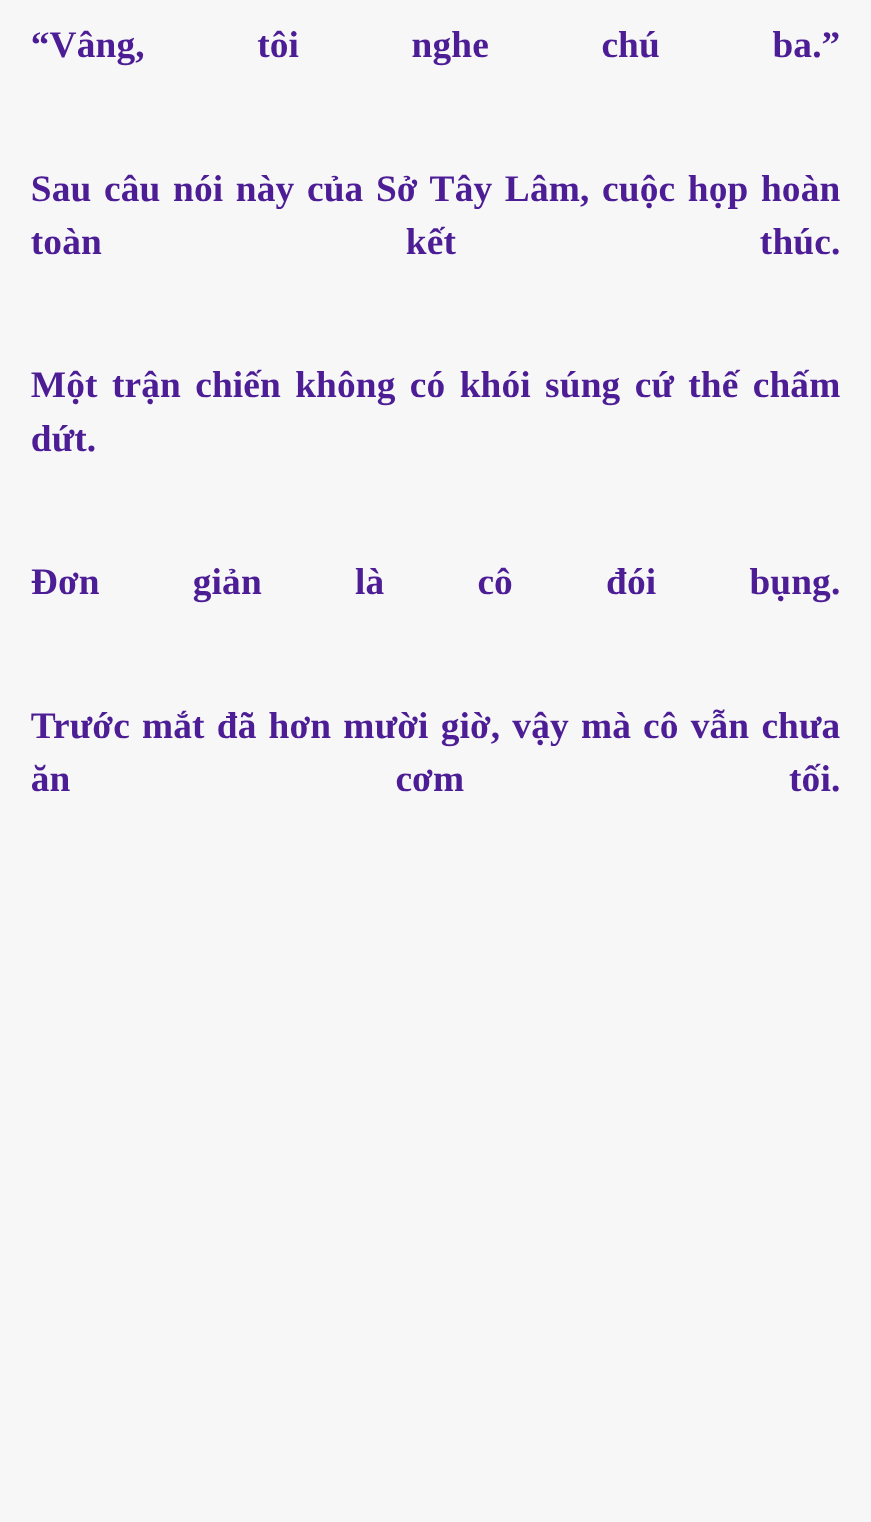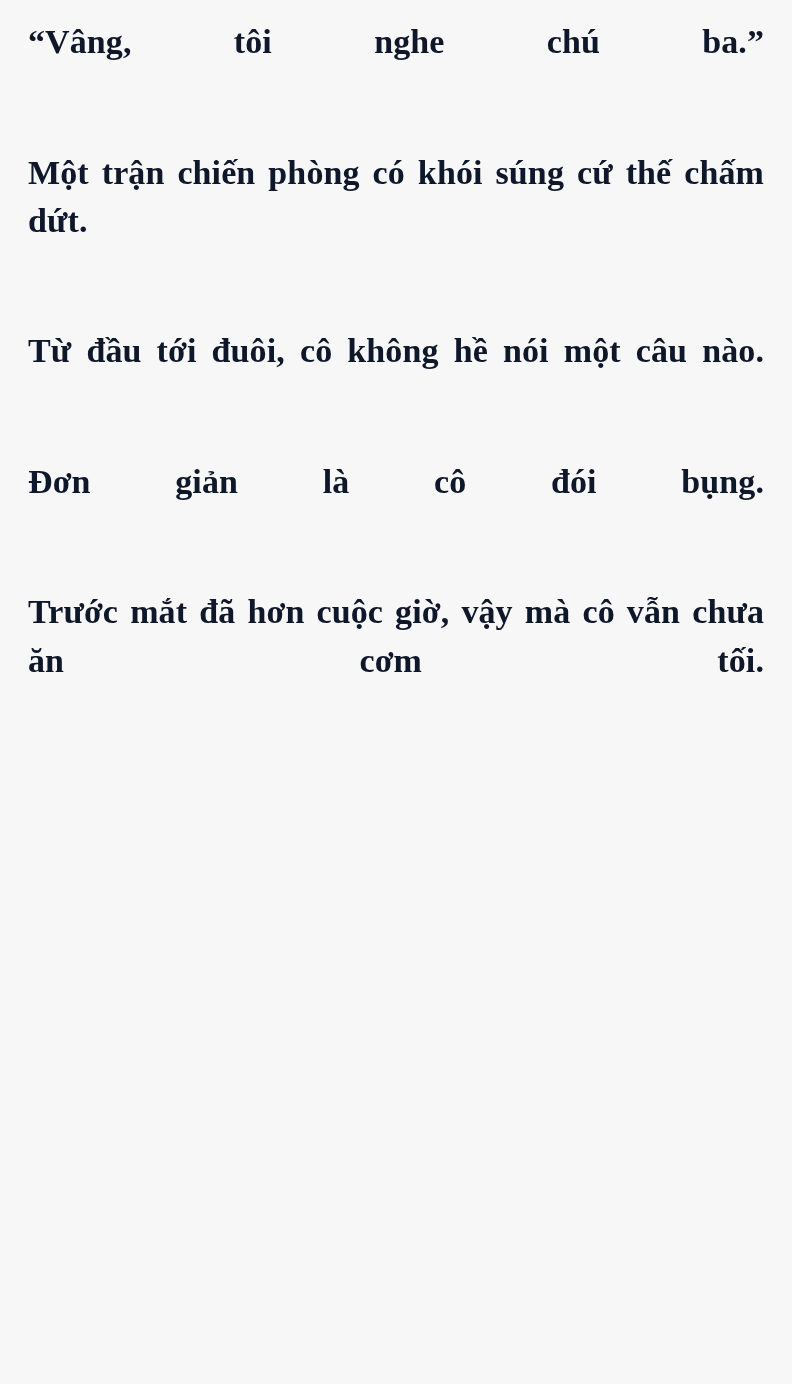--- a/index.html
+++ b/index.html
@@ -16,39 +16,39 @@
     box-sizing: border-box;
     width: 792px;
     min-height: 1384px;
     padding: 18px 28px 24px 28px;
     background: #f7f7f7;
   }
   .para {
     margin: 0 0 34px 0;
     font-size: 34px;
     line-height: 1.42;
-    color: #0f172a;
+    color: #4c1d95;
     text-align: justify;
     text-justify: inter-word;
     font-weight: 600;
     letter-spacing: 0.1px;
   }
   .para:last-child {
     margin-bottom: 0;
   }
   
   .para::after {
     content: "";
     display: inline-block;
     width: 100%;
   }
 </style>
 </head>
 <body>
 
 <div class="reader">
   <p class="para">“Vâng, tôi nghe chú ba.”</p>
-  <p class="para">Một trận chiến phòng có khói súng cứ thế chấm dứt.</p>
-  <p class="para">Từ đầu tới đuôi, cô không hề nói một câu nào.</p>
+  <p class="para">Sau câu nói này của Sở Tây Lâm, cuộc họp hoàn toàn kết thúc.</p>
+  <p class="para">Một trận chiến không có khói súng cứ thế chấm dứt.</p>
   <p class="para">Đơn giản là cô đói bụng.</p>
-  <p class="para">Trước mắt đã hơn cuộc giờ, vậy mà cô vẫn chưa ăn cơm tối.</p>
+  <p class="para">Trước mắt đã hơn mười giờ, vậy mà cô vẫn chưa ăn cơm tối.</p>
 
 </div>
 
 </body></html>

